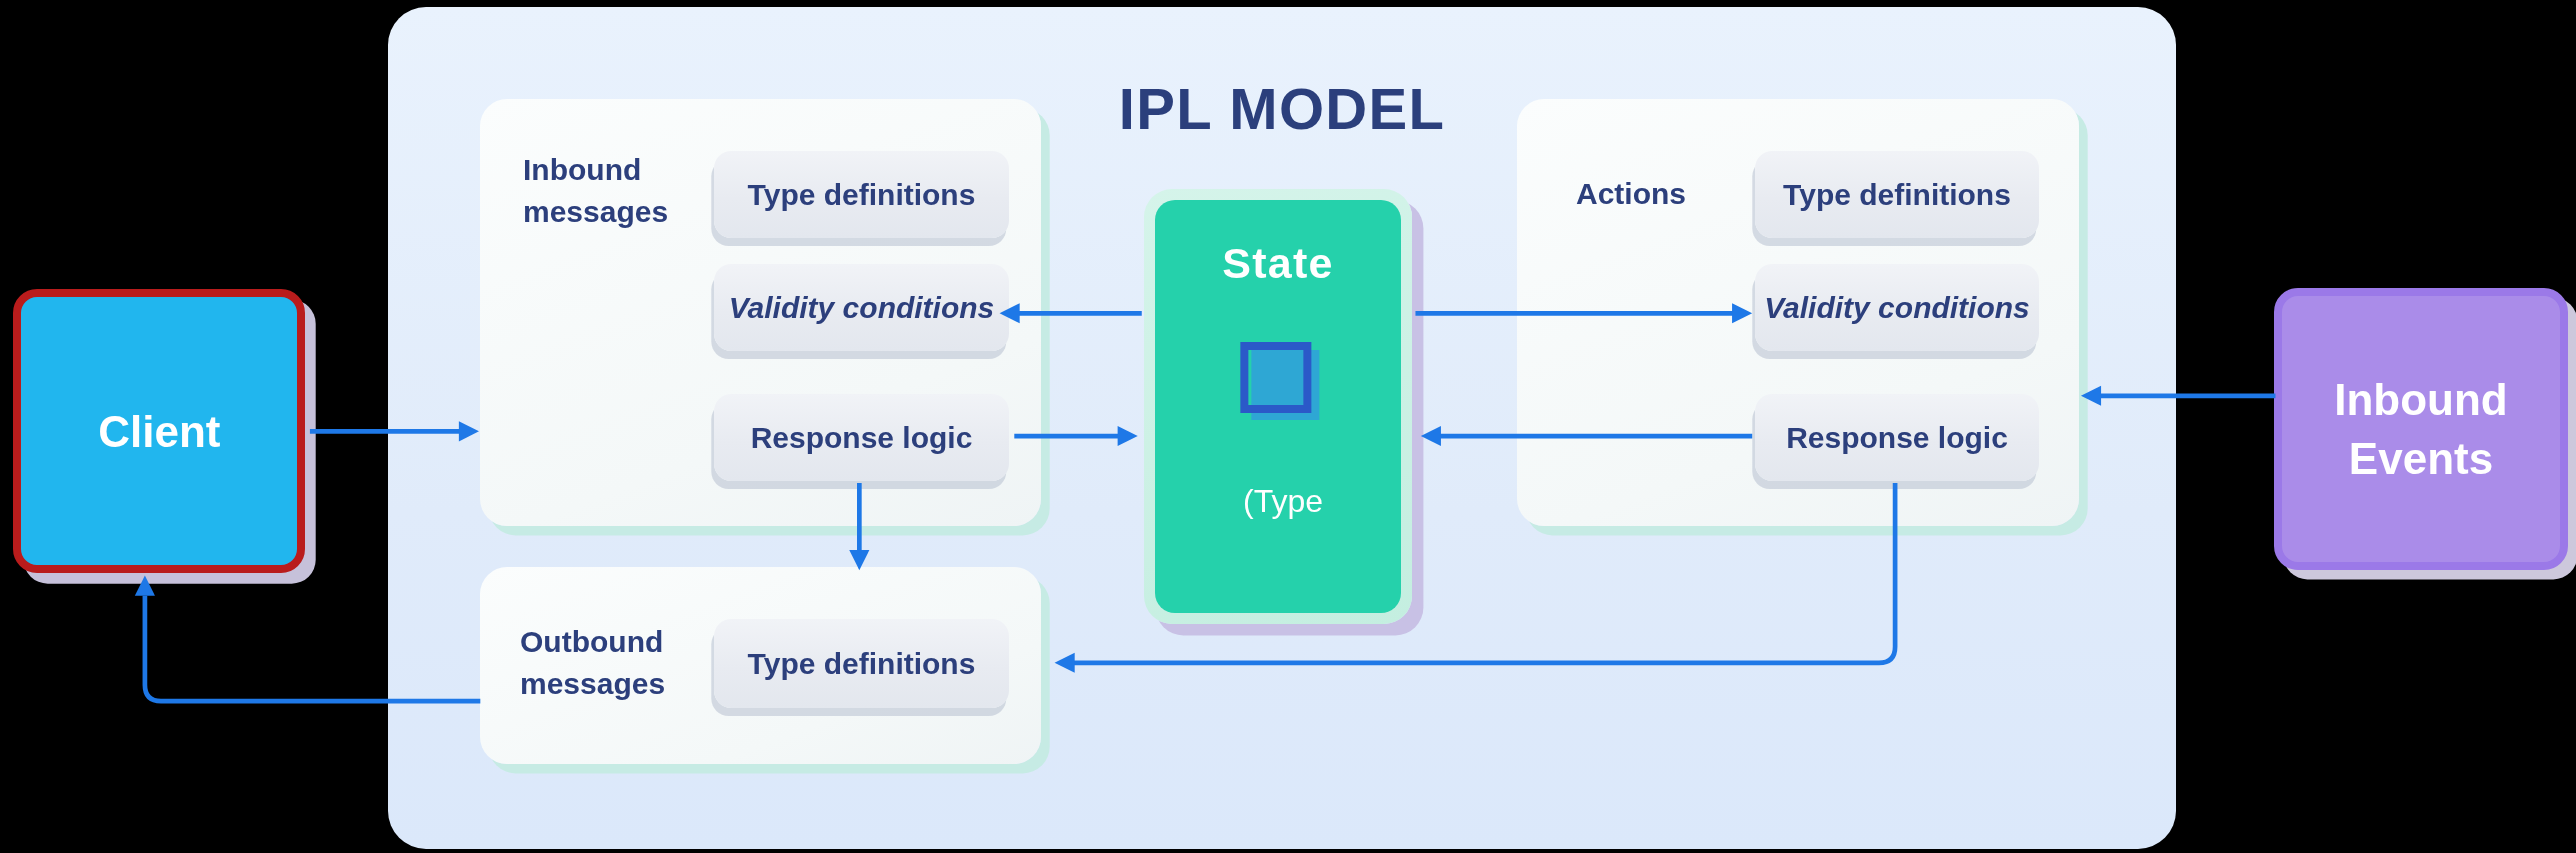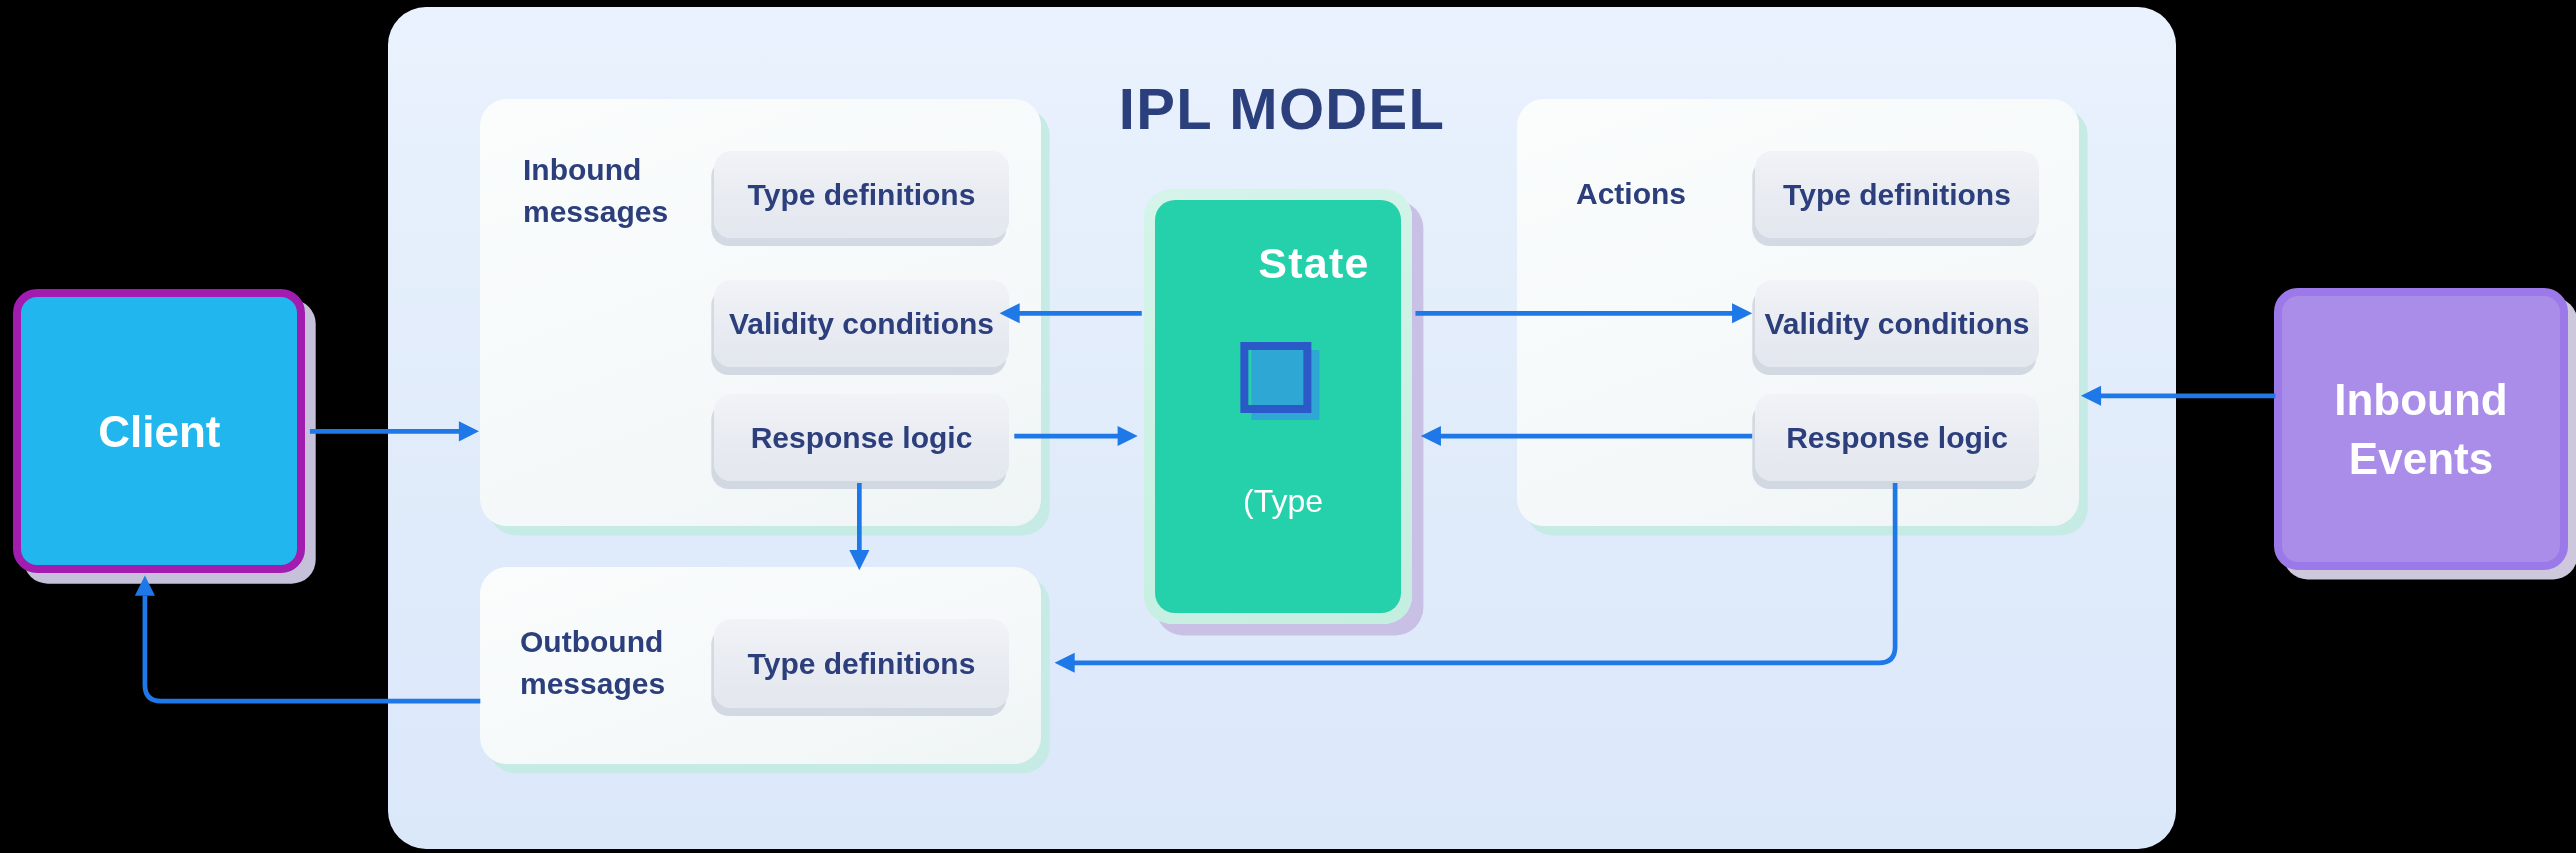--- a/index.html
+++ b/index.html
@@ -47,42 +47,42 @@
   .btn{
     background:linear-gradient(180deg,#f1f3f7 0%,#e8ebf1 55%,#e3e7ee 100%);
     border-radius:17.4px;
     box-shadow:-2.7px 8px 0 rgba(182,192,207,.55);
     display:flex;align-items:center;justify-content:center;
     color:#2c3f7c;font-size:30px;font-weight:600;
   }
   .btn-l{left:714px;width:295px;height:87px;}
   .btn-r{left:1755px;width:284px;height:87px;}
   .row-1{top:151px;}
-  .row-2{top:280px;}
+  .row-2{top:264px;font-style:italic;}
   .row-3{top:394px;}
   .row-out{top:619px;height:89px;}
 
   
   .state-frame{
     left:1144px;top:189px;width:268px;height:435px;
     box-sizing:border-box;
     background:linear-gradient(160deg,#d5f4ea 0%,#c4eee0 100%);
     border-radius:28px;
     padding:10.7px;
     box-shadow:11.4px 11.4px 0 #c8c1e5;
   }
   .state-inner{
     position:relative;width:100%;height:100%;
     background:#25d1ab;
     border-radius:20px;
   }
   .state-title{
     position:absolute;top:39px;width:100%;
     text-align:center;color:#fff;
-    font-size:43px;font-weight:600;letter-spacing:1.3px;padding-left:36px;
+    font-size:43px;font-weight:600;letter-spacing:1.3px;
   }
   .state-icon{position:absolute;top:142px;left:50%;transform:translateX(-53%);width:71px;height:71px;}
   .state-icon .icon-fill{
     position:absolute;left:10.7px;top:8px;width:68px;height:70px;
     background:#2ea7d4;
   }
   .state-icon .icon-outline{
     position:absolute;left:0;top:0;right:0;bottom:0;
     border:8.7px solid #2b59c8;
   }
@@ -97,21 +97,21 @@
   .ext-node{
     box-sizing:border-box;
     display:flex;flex-direction:column;align-items:center;justify-content:center;
     color:#fff;font-size:44px;font-weight:600;line-height:59px;
     border-radius:24px;text-align:center;
   }
   .ext-node span{display:block;}
   .node-client{
     left:13.4px;top:289px;width:292px;height:284px;
     background:#21b6ee;
-    border:8px solid #a21caf;
+    border:8px solid #b91c1c;
     box-shadow:10.7px 10.7px 0 #c6c1da;
   }
   .node-internal{
     left:2274px;top:288px;width:294px;height:282px;
     background:#aa8ce9;
     border:8px solid #9b79e8;
     box-shadow:9.4px 9.4px 0 #cdc8dc;
   }
 
   

